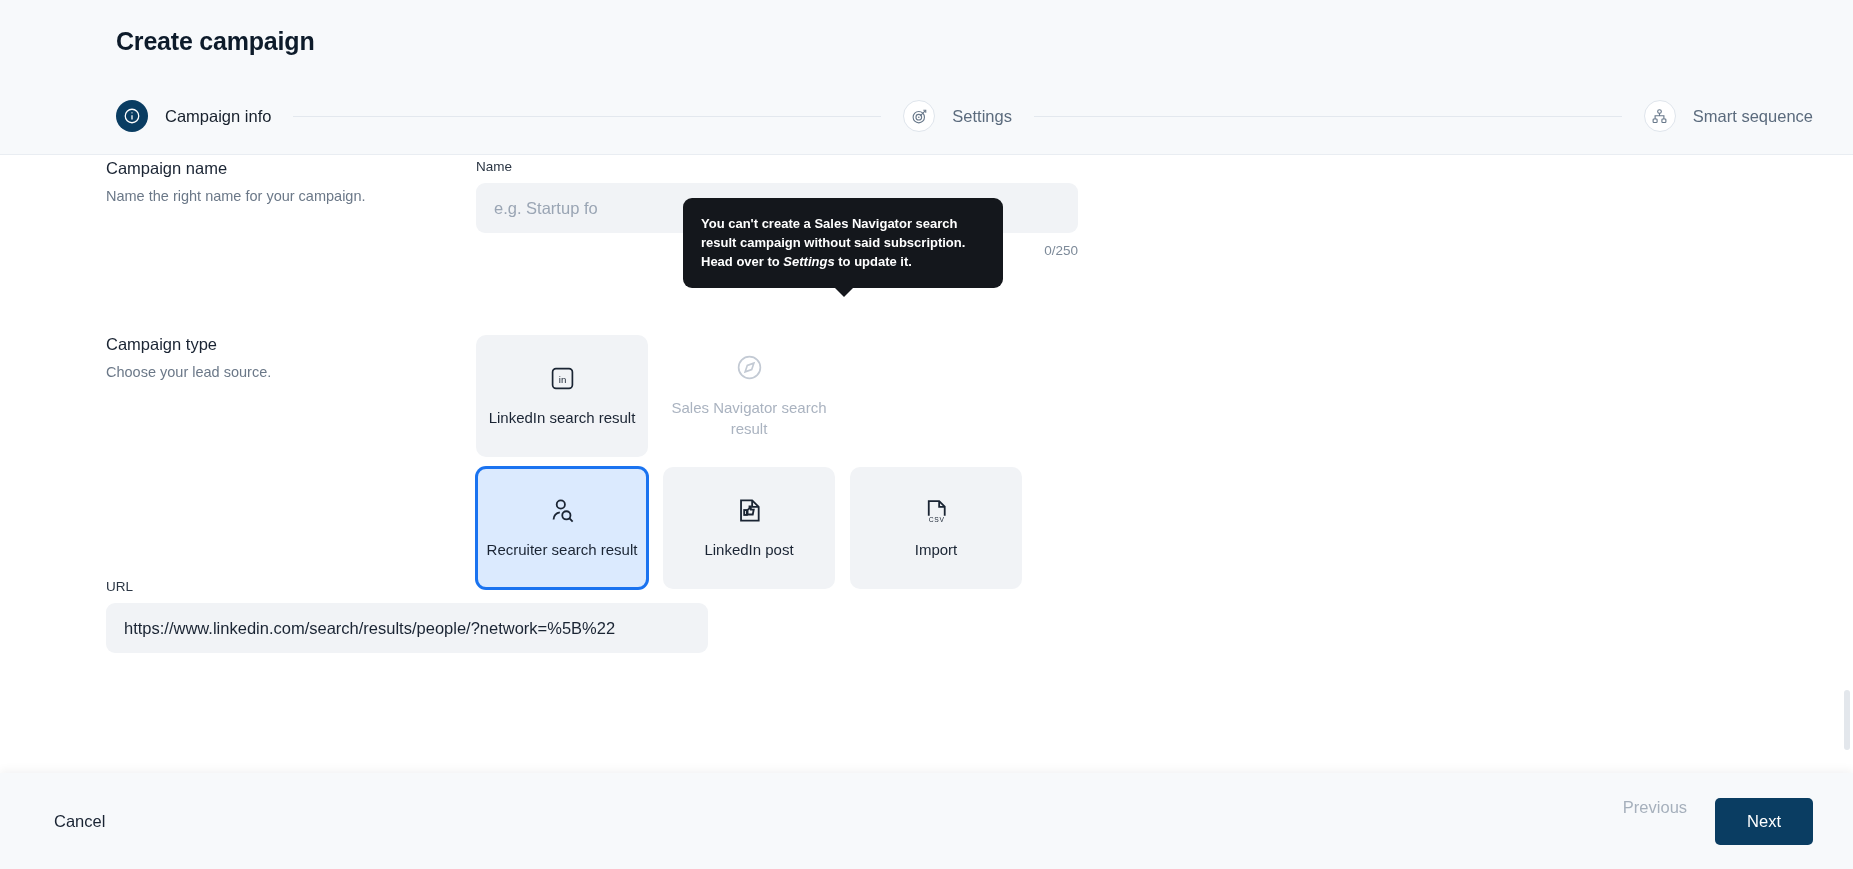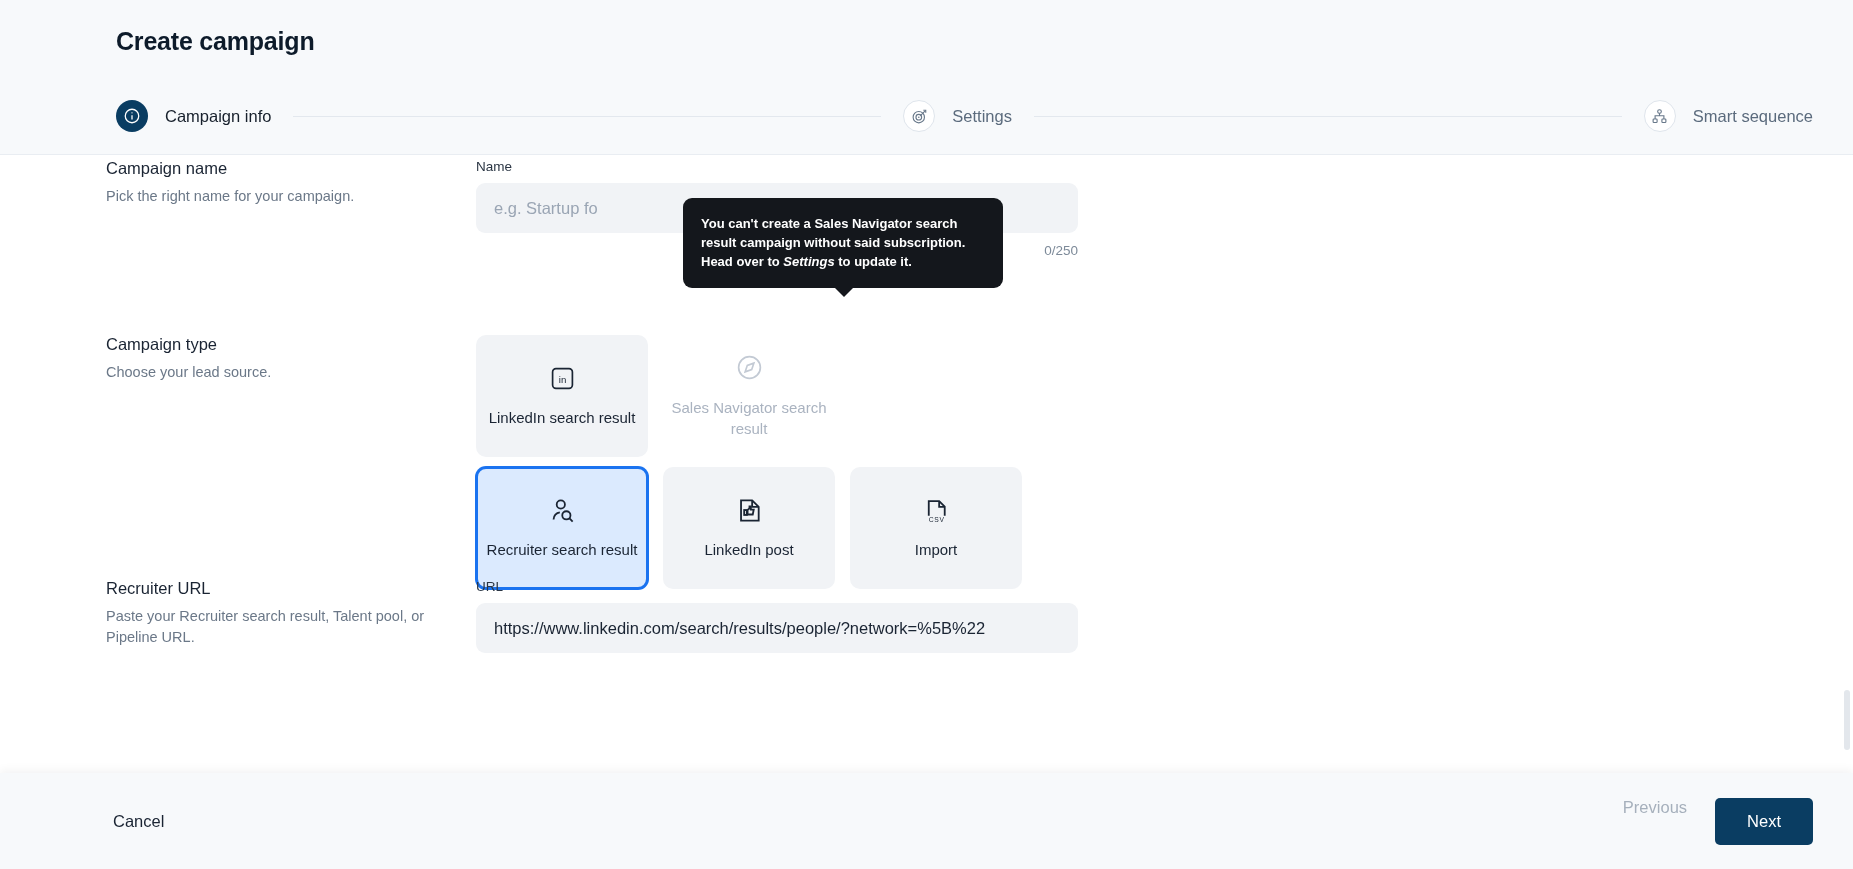--- a/index.html
+++ b/index.html
@@ -95,21 +95,21 @@
     border-top: 10px solid #14171c;
   }
 
   
   .footer {
     position: absolute; left: 0; right: 0; bottom: 0; height: 96px;
     background: #f7f9fb; display: flex; align-items: center;
     box-shadow: 0 -2px 10px rgba(16,24,40,.06);
   }
   .btn-cancel {
-    margin-left: 113px; background: none; border: none; cursor: pointer;
+    margin-left: 54px; background: none; border: none; cursor: pointer;
     font-size: 16.5px; color: #1a2433; font-family: "Liberation Sans", sans-serif;
   }
   .footer-right { margin-left: auto; margin-right: 40px; display: flex; align-items: flex-start; }
   .btn-prev {
     background: none; border: none; cursor: default;
     font-size: 16.5px; color: #a6b0bc; margin-right: 28px;
     font-family: "Liberation Sans", sans-serif;
   }
   .btn-next {
     background: #0a3d62; color: #fff; border: none; cursor: pointer;
@@ -172,21 +172,21 @@
       </div>
 
     </div>
   </div>
 
   <div class="content">
 
     <div class="row" style="left:106px; top:4px;">
       <div class="row-left">
         <div class="sec-title">Campaign name</div>
-        <div class="sec-desc">Pick the right name for your campaign.</div>
+        <div class="sec-desc">Name the right name for your campaign.</div>
       </div>
       <div>
         <div class="field-label">Name</div>
         <div class="text-input">e.g. Startup fo</div>
         <div class="counter">0/250</div>
       </div>
     </div>
 
     <div class="row" style="left:106px; top:180px;">
       <div class="row-left">
@@ -255,24 +255,20 @@
               </svg>
             </span>
             <span class="card-label">Import</span>
           </div>
 
         </div>
       </div>
     </div>
 
     <div class="row" style="left:106px; top:424px;">
-      <div class="row-left">
-        <div class="sec-title">Recruiter URL</div>
-        <div class="sec-desc">Paste your Recruiter search result, Talent pool, or Pipeline URL.</div>
-      </div>
       <div>
         <div class="field-label">URL</div>
         <div class="text-input filled">https://www.linkedin.com/search/results/people/?network=%5B%22</div>
       </div>
     </div>
 
   </div>
 
   <div class="tooltip">
     <span>You can't create a Sales Navigator search result campaign without said subscription. Head over to </span><i>Settings</i><span> to update it.</span>

